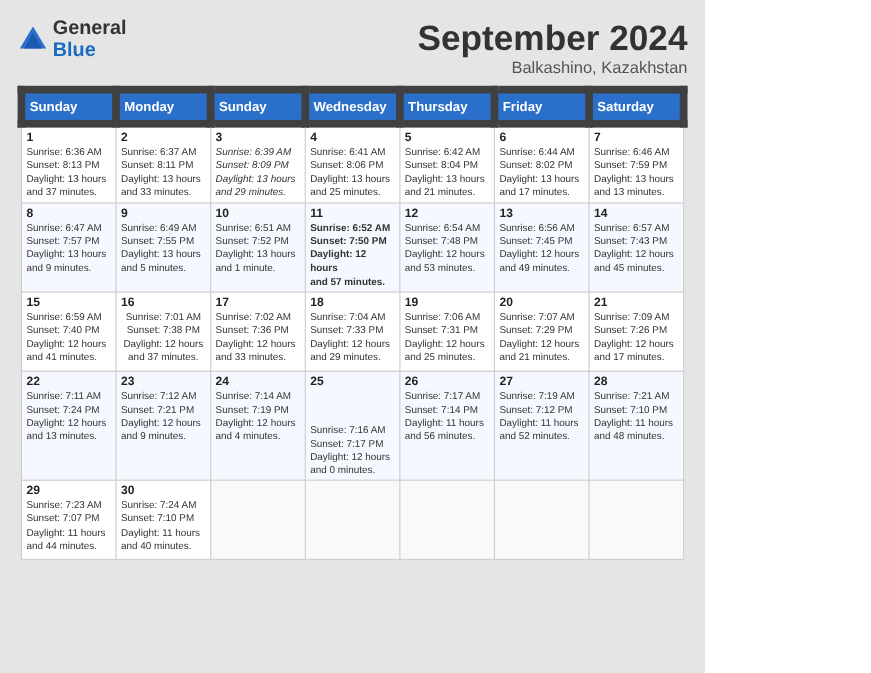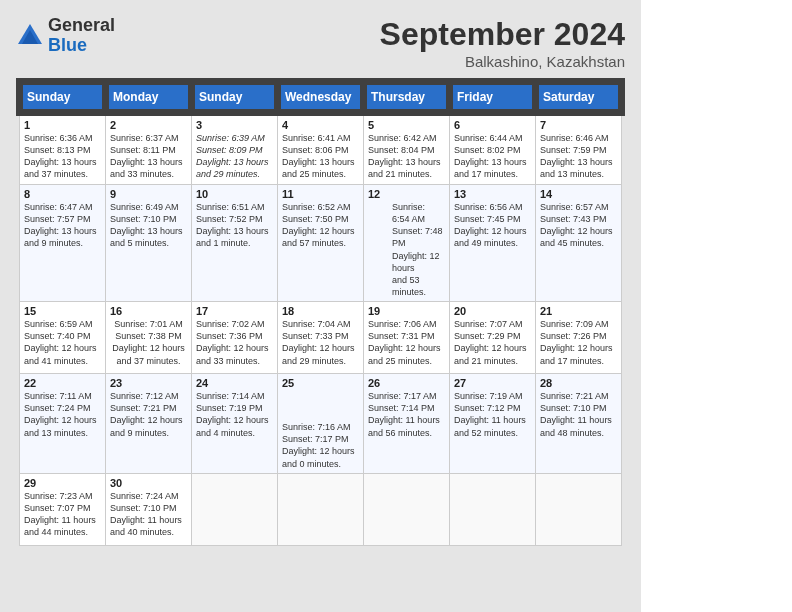--- a/index.html
+++ b/index.html
@@ -182,41 +182,41 @@
           <td>
             <span class="day-num">8</span>
             <div class="day-info" style="white-space: pre-line;">Sunrise: 6:47 AM
 Sunset: 7:57 PM
 Daylight: 13 hours
 and 9 minutes.</div>
           </td>
           <td>
             <span class="day-num">9</span>
             <div class="day-info" style="white-space: pre-line;">Sunrise: 6:49 AM
-Sunset: 7:10 PM
+Sunset: 7:55 PM
 Daylight: 13 hours
 and 5 minutes.</div>
           </td>
           <td>
             <span class="day-num">10</span>
             <div class="day-info" style="white-space: pre-line;">Sunrise: 6:51 AM
 Sunset: 7:52 PM
 Daylight: 13 hours
 and 1 minute.</div>
           </td>
           <td>
             <span class="day-num">11</span>
-            <div class="day-info" style="white-space: pre-line;">Sunrise: 6:52 AM
+            <div class="day-info" style="white-space: pre-line; font-weight: bold;">Sunrise: 6:52 AM
 Sunset: 7:50 PM
 Daylight: 12 hours
 and 57 minutes.</div>
           </td>
           <td>
             <span class="day-num">12</span>
-            <div class="day-info" style="white-space: pre-line; margin-left: 24px;">Sunrise: 6:54 AM
+            <div class="day-info" style="white-space: pre-line;">Sunrise: 6:54 AM
 Sunset: 7:48 PM
 Daylight: 12 hours
 and 53 minutes.</div>
           </td>
           <td>
             <span class="day-num">13</span>
             <div class="day-info" style="white-space: pre-line;">Sunrise: 6:56 AM
 Sunset: 7:45 PM
 Daylight: 12 hours
 and 49 minutes.</div>

